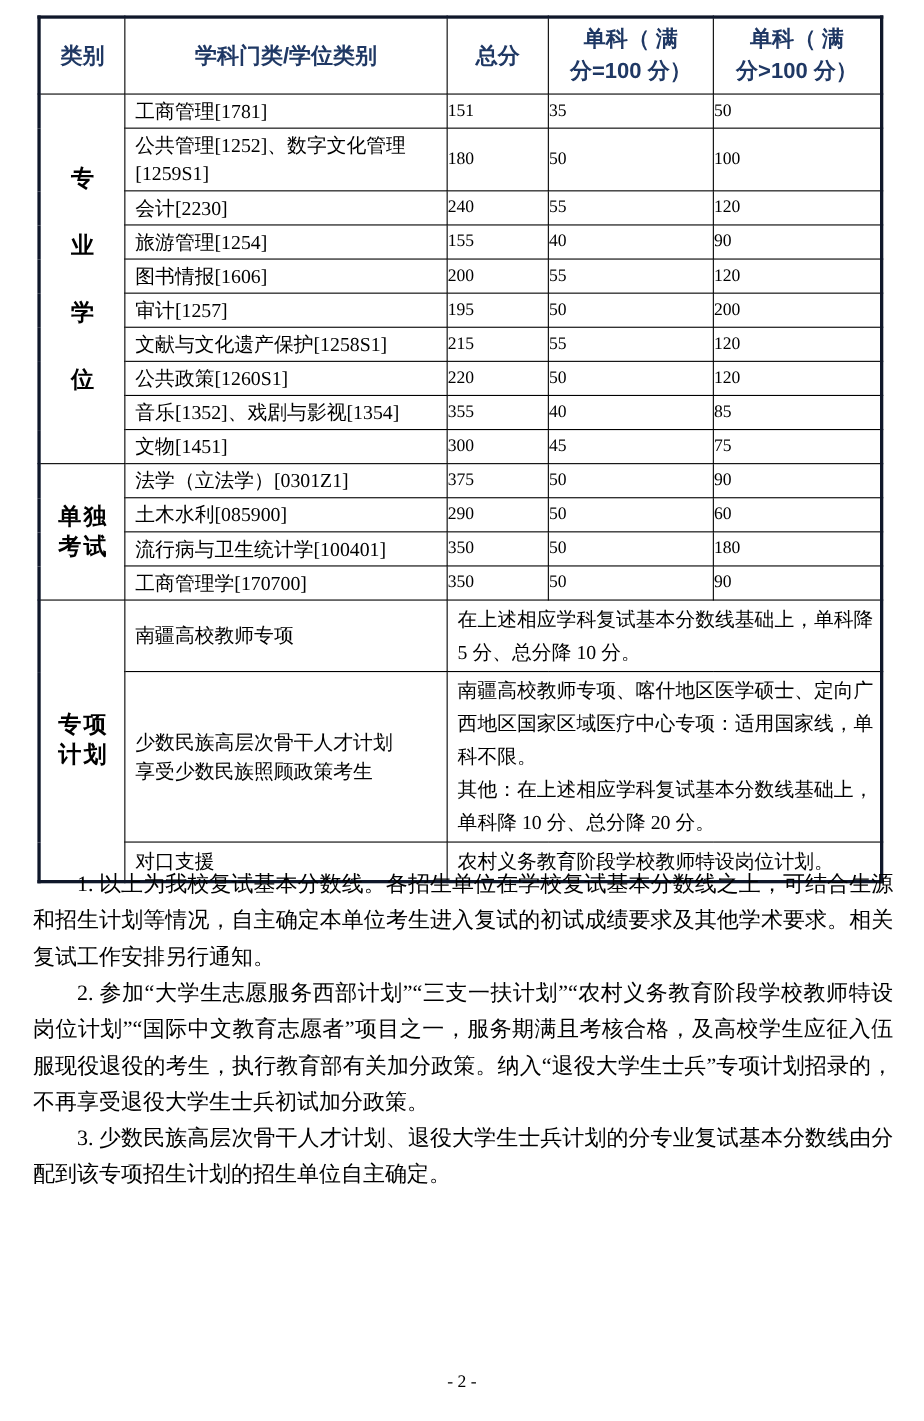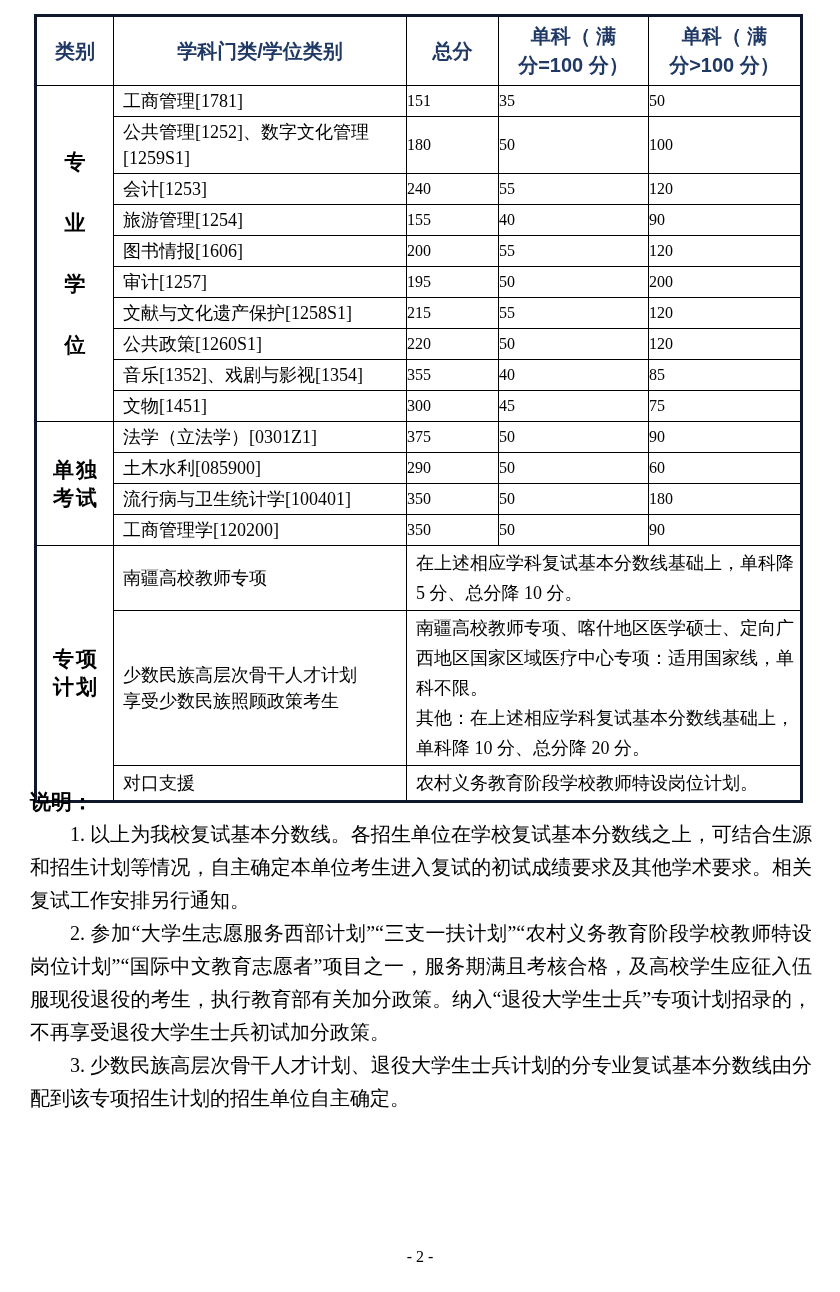--- a/index.html
+++ b/index.html
@@ -110,21 +110,21 @@
         <td class="num">50</td>
       </tr>
       <tr class="r54">
         <td class="name">公共管理[1252]、数字文化管理
 [1259S1]</td>
         <td class="num">180</td>
         <td class="num">50</td>
         <td class="num">100</td>
       </tr>
       <tr class="r30">
-        <td class="name">会计[1253]</td>
+        <td class="name">会计[2230]</td>
         <td class="num">240</td>
         <td class="num">55</td>
         <td class="num">120</td>
       </tr>
       <tr class="r30">
         <td class="name">旅游管理[1254]</td>
         <td class="num">155</td>
         <td class="num">40</td>
         <td class="num">90</td>
       </tr>
@@ -185,21 +185,21 @@
         <td class="num">50</td>
         <td class="num">60</td>
       </tr>
       <tr class="r30">
         <td class="name">流行病与卫生统计学[100401]</td>
         <td class="num">350</td>
         <td class="num">50</td>
         <td class="num">180</td>
       </tr>
       <tr class="r30">
-        <td class="name">工商管理学[120200]</td>
+        <td class="name">工商管理学[170700]</td>
         <td class="num">350</td>
         <td class="num">50</td>
         <td class="num">90</td>
       </tr>
 
       <tr class="r60">
         <td class="cat" rowspan="3">
           <div class="twoline">
             <span>专</span>
             <span>项</span>
@@ -217,21 +217,20 @@
 其他：在上述相应学科复试基本分数线基础上，单科降 10 分、总分降 20 分。</td>
       </tr>
       <tr class="r36">
         <td class="name">对口支援</td>
         <td class="policy" colspan="3">农村义务教育阶段学校教师特设岗位计划。</td>
       </tr>
     </tbody>
   </table>
 
   <div class="notes">
-    <div class="notes-title">说明：</div>
     <p>1. 以上为我校复试基本分数线。各招生单位在学校复试基本分数线之上，可结合生源和招生计划等情况，自主确定本单位考生进入复试的初试成绩要求及其他学术要求。相关复试工作安排另行通知。</p>
     <p>2. 参加“大学生志愿服务西部计划”“三支一扶计划”“农村义务教育阶段学校教师特设岗位计划”“国际中文教育志愿者”项目之一，服务期满且考核合格，及高校学生应征入伍服现役退役的考生，执行教育部有关加分政策。纳入“退役大学生士兵”专项计划招录的，不再享受退役大学生士兵初试加分政策。</p>
     <p>3. 少数民族高层次骨干人才计划、退役大学生士兵计划的分专业复试基本分数线由分配到该专项招生计划的招生单位自主确定。</p>
   </div>
 
   <div class="footer">- 2 -</div>
 
 </div>
 
 </body></html>

